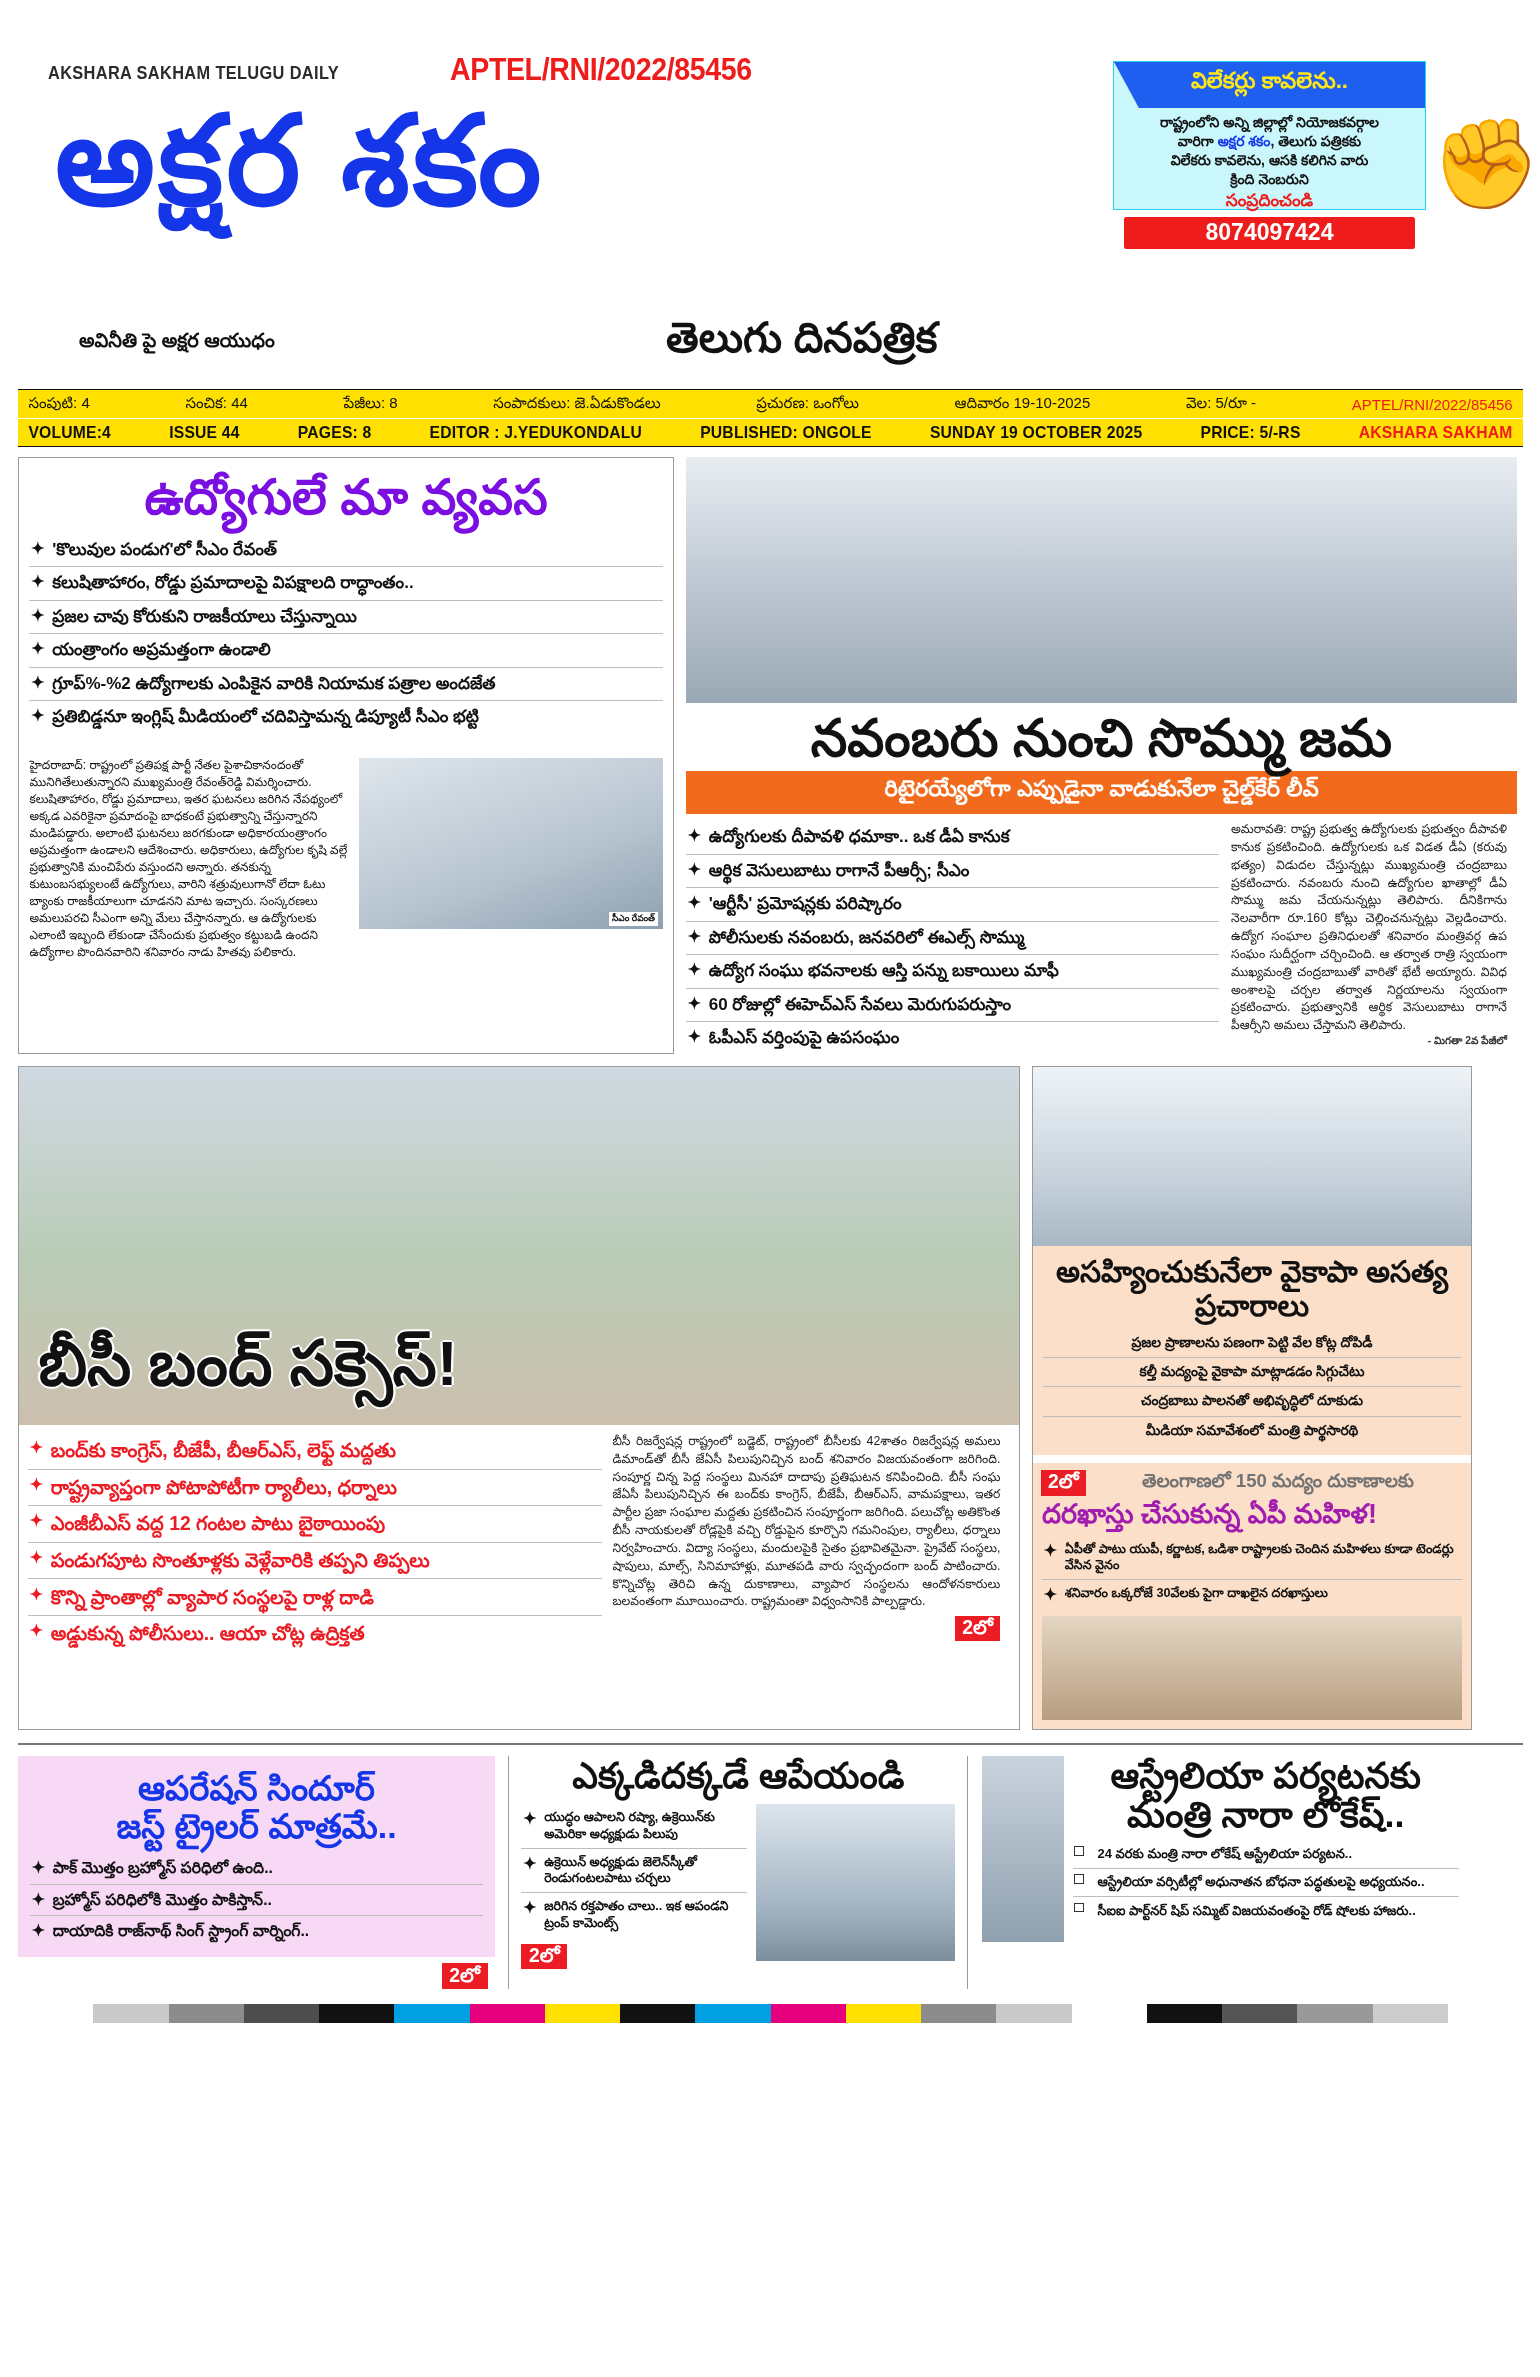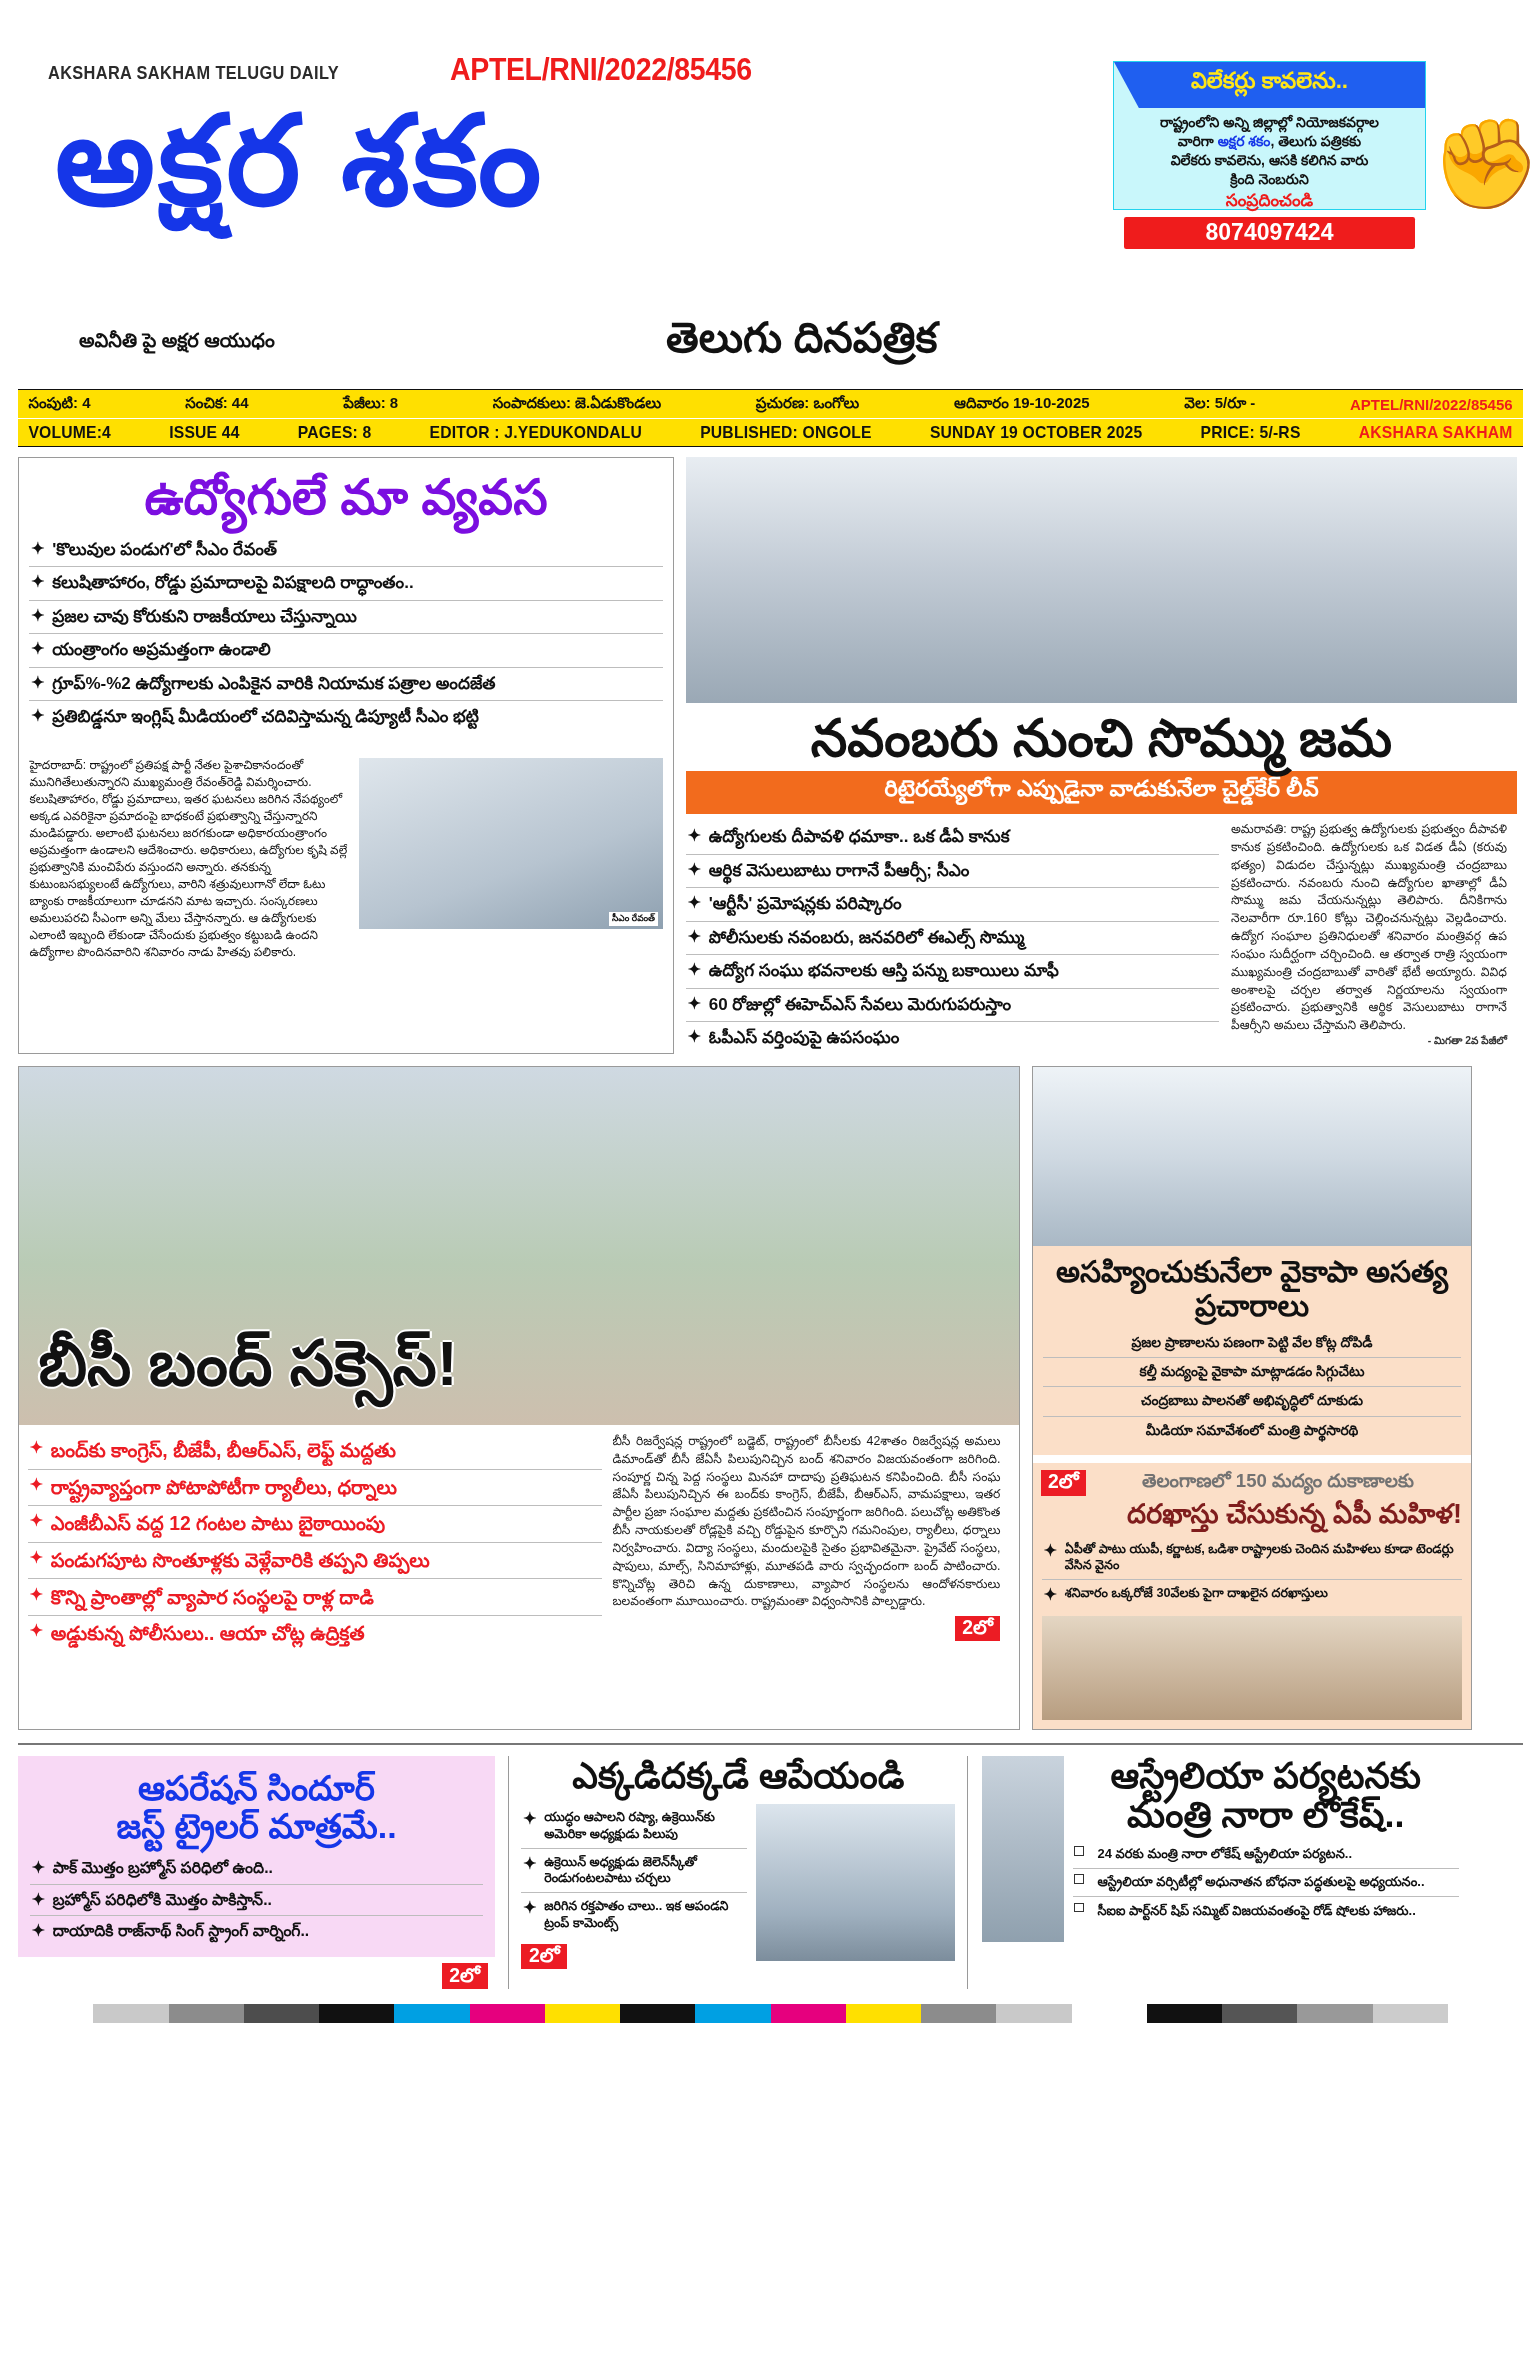--- a/index.html
+++ b/index.html
@@ -60,21 +60,21 @@
     border-radius: 2.2px;
   }
   .fist {
     position:absolute; right: 19.4px; top: 104px;
     width: 72px; height: 97px; color:#151515; font-size: 88px; line-height:1;
   }
 
   
   .infobar { background:#ffe000; border-top:1.5px solid #111; border-bottom:1.5px solid #111; }
   .inforow { display:flex; align-items:center; height: 28px; padding: 0 10.4px; }
-  .inforow.te { font-size: 15px; font-weight:700; }
+  .inforow.te { font-size: 15px; font-weight:400; }
   .inforow.en { font-size: 15.7px; font-weight:900; letter-spacing:0.2px; border-top:1.5px solid #fff;}
   .inforow > span { white-space:nowrap; }
   .sp { flex: 1 1 auto; }
   .red { color:#ef1c1c; }
   .bullets { list-style:none; }
   .bullets li {
     display:flex; align-items:flex-start; gap:7.5px;
     padding: 5.2px 1.5px; border-bottom: 0.7px solid #bdbdbd;
     font-size: 17px; font-weight:700; line-height:1.3;
   }
@@ -135,21 +135,21 @@
   .mid-bullets .star { color:#ec1c24; }
   .mid-body { width: 388px; }
 
   .mid-right { width: 440px; border:1.5px solid #9a9a9a; }
   .mr-photo { height: 179px; background: linear-gradient(#dfe7ef,#b5c2cd); }
   .mr-panel { background:#fbdfc8; padding: 9px 10.4px 10.4px; }
   .mr-hl { font-size:30px; font-weight:900; text-align:center; line-height:1.12; }
   .mr-bullets li { font-size:13.8px; font-weight:700; justify-content:center; text-align:center; display:block; }
   .mr-box2 { background:#fbdfc8; margin-top:7.5px; padding: 7.5px 9px 9px; position:relative; }
   .mr-kicker { font-size:18.6px; font-weight:900; color:#737373; text-align:center; padding-left:52px;}
-  .mr-hl2 { font-size:27px; font-weight:900; color:#7f1d1d; text-align:right; line-height:1.12; margin-top:3px; }
+  .mr-hl2 { font-size:27px; font-weight:900; color:#a21caf; text-align:left; line-height:1.12; margin-top:3px; }
   .mr-bullets2 li { font-size:12.7px; font-weight:700; }
   .mr-photo2 { height: 104px; margin-top:6px; background: linear-gradient(#e4d6c3,#b79d80); }
 
   
   .sec-bot { display:flex; gap:13.4px; margin-top: 13.4px; border-top:2.2px solid #777; padding-top:10.4px; }
   .bot-a { width: 477px; }
   .pink-panel { background:#f8d9f5; padding: 13.4px 12px 10.4px; }
   .bot-hl-blue { color:#1536e8; font-size:34px; font-weight:900; text-align:center; line-height:1.12; }
   .bot-a .bullets li { font-size:15.7px; }
   .bot-b { width: 460px; border-left:1.5px solid #9a9a9a; border-right:1.5px solid #9a9a9a; padding: 0 12px; }

